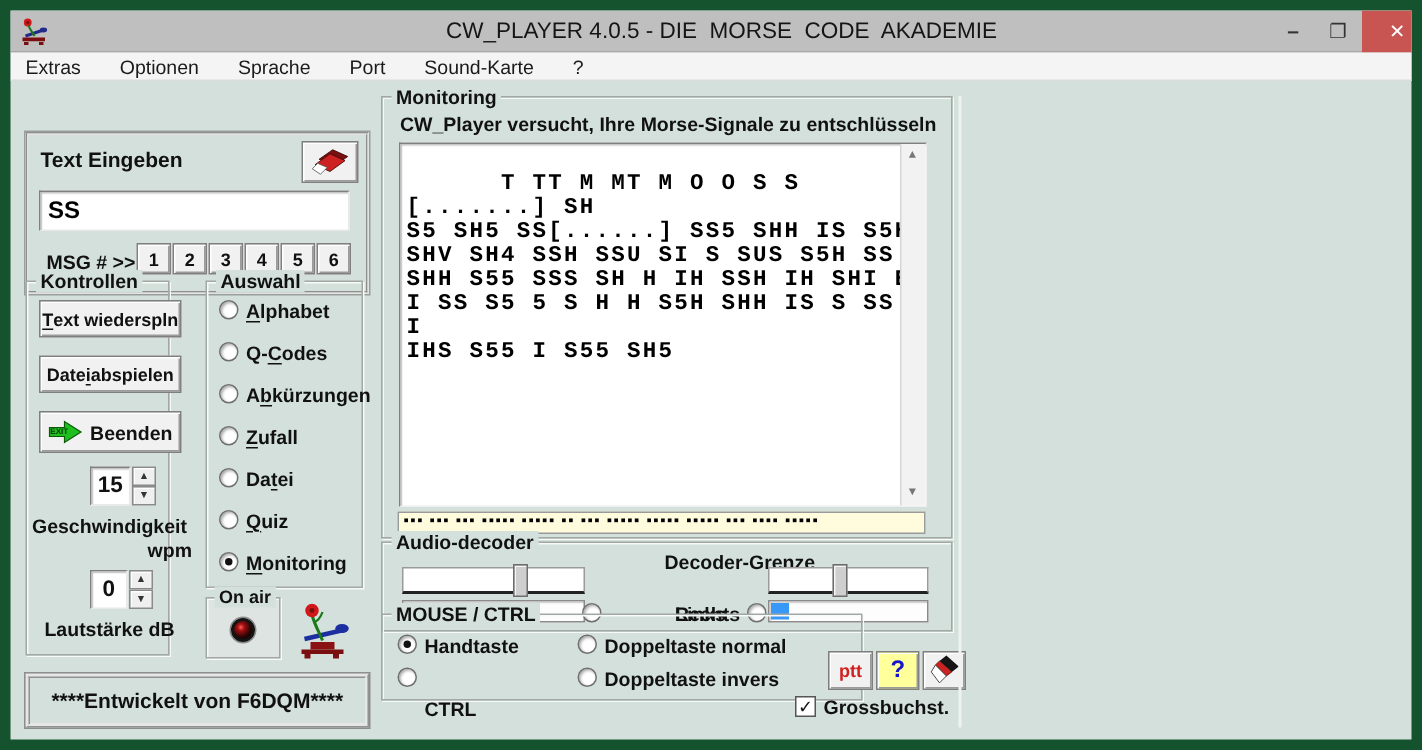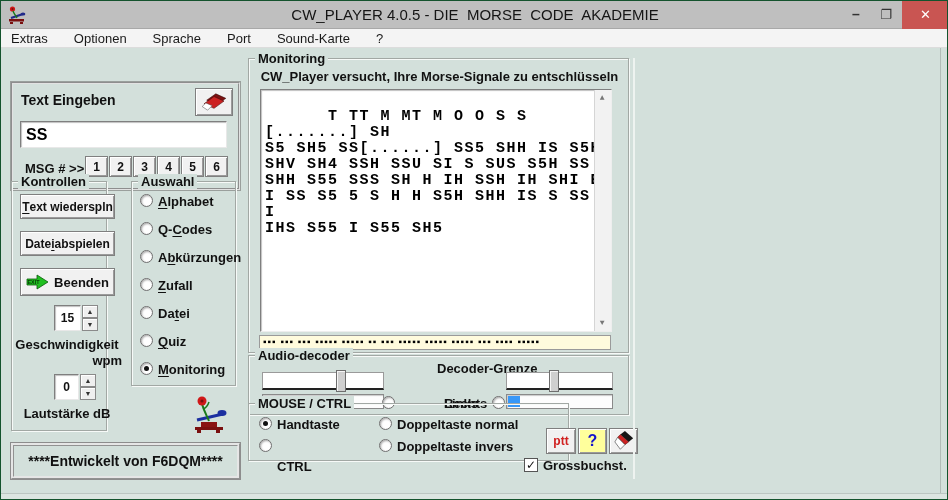--- a/index.html
+++ b/index.html
@@ -1,18 +1,18 @@
 <!DOCTYPE html>
 <html><head>
 <meta charset="utf-8">
 <style>
   * { box-sizing: border-box; margin: 0; padding: 0; }
   html,body { width:948px; height:500px; }
   body { font-family: "Liberation Sans", "DejaVu Sans", sans-serif; cursor: default; }
-  #win { position:relative; width:948px; height:500px; background:#d3e0db; border:1px solid #14532d; overflow:hidden; }
+  #win { position:relative; width:948px; height:500px; background:#d3e0db; border:7px solid #14532d; overflow:hidden; }
 
   
   .titlebar { position:absolute; left:0; top:0; width:948px; height:28px; background:#bfbfbf; border-bottom:1px solid #a8a8a8; }
   .titlebar .title { position:absolute; left:0; top:0; width:100%; height:28px; line-height:28px; text-align:center;
                      font-size:15px; color:#151515; white-space:pre; pointer-events:none; }
   .appicon { position:absolute; left:6px; top:4px; width:20px; height:20px; }
   .wbtn { position:absolute; top:0; height:28px; text-align:center; line-height:27px; font-size:14px; color:#333; }
   .wbtn.min { left:841px; width:28px; font-weight:bold; }
   .wbtn.max { left:871px; width:28px; font-size:13px; }
   .wbtn.close { left:901px; width:47px; background:#c95552; color:#fff; font-size:13px; font-weight:bold; }
@@ -31,21 +31,21 @@
          font-size:13px; font-weight:bold; color:#111; }
   .sunken { background:#fff; border:1px solid #7f7f7f; border-bottom-color:#e8e8e8; border-right-color:#e8e8e8;
             box-shadow:inset 1px 1px 1px rgba(0,0,0,.25); }
   .radio { position:absolute; width:13px; height:13px; border-radius:50%; background:#fff; border:1px solid #6f6f6f;
            box-shadow:inset 1px 1px 2px #aaa; }
   .radio.on::after { content:""; display:block; width:5px; height:5px; border-radius:50%; background:#111; margin:3px 0 0 3px; }
   .cb { position:absolute; width:14px; height:14px; background:#fff; border:1px solid #555; font-size:12px; font-weight:bold;
         line-height:12px; text-align:center; color:#111; }
   .cb span { visibility:hidden; }
   .cb.on span { visibility:visible; }
-  .spinval { position:absolute; text-align:center; font-size:12px; font-weight:bold; line-height:24px; color:#111; }
+  .spinval { position:absolute; text-align:center; font-size:15px; font-weight:bold; line-height:24px; color:#111; }
   .updown { position:absolute; width:16px; }
   .updown .u { width:16px; height:13px; background:#efefef; border:1px solid #8a8a8a; box-shadow:inset 1px 1px 0 #fff;
                font-size:7px; color:#333; text-align:center; line-height:11px; }
   .track { position:absolute; height:18px; background:#fff; border:1px solid #9a9a9a; border-bottom:2px solid #222; }
   .thumb { position:absolute; top:-3px; width:10px; height:22px; background:#cfcfcf; border:1px solid #6e6e6e;
            box-shadow:inset 1px 1px 0 #f5f5f5; transform:translateX(-50%); }
   .meter { position:absolute; height:15px; background:#fdfdfd; border:1px solid #8a8a8a; box-shadow:inset 1px 1px 1px rgba(0,0,0,.2); }
   .meter .fill { position:absolute; left:1px; top:1px; bottom:1px; background:#3898f8; }
 
   
@@ -155,20 +155,26 @@
     <div class="radio" style="left:8px; top:96px;"></div>
     <div class="lbl" style="left:26px; top:96px;"><u>Z</u>ufall</div>
     <div class="radio" style="left:8px; top:124px;"></div>
     <div class="lbl" style="left:26px; top:124px;">Da<u>t</u>ei</div>
     <div class="radio" style="left:8px; top:152px;"></div>
     <div class="lbl" style="left:26px; top:152px;"><u>Q</u>uiz</div>
     <div class="radio on" style="left:8px; top:180px;"></div>
     <div class="lbl" style="left:26px; top:180px;"><u>M</u>onitoring</div>
   </div>
 
+  <div class="gbox" style="left:130px; top:391px; width:50px; height:41px; background:#dde4e1;">
+    <span class="cap" style="left:5px; font-size:12px; background:#d3e0db;">On air</span>
+    <div style="position:absolute; left:16px; top:13px; width:16px; height:16px; border-radius:50%;
+                background:radial-gradient(circle at 38% 35%, #ff5a5a 0%, #a01010 22%, #2a0505 60%, #000 100%);
+                border:2px solid #141414; box-shadow:0 0 0 1px #8a8a8a;"></div>
+  </div>
 
   <svg style="position:absolute; left:188px; top:392px;" width="40" height="42" viewBox="0 0 40 42">
     <rect x="6" y="34" width="28" height="3" fill="#7a0f0f"></rect>
     <rect x="8" y="37" width="4" height="3" fill="#7a0f0f"></rect>
       <rect x="27" y="37" width="4" height="3" fill="#7a0f0f"></rect>
     <rect x="12" y="29" width="16" height="5" fill="#8a1212"></rect>
     <line x1="8" y1="27" x2="34" y2="21" stroke="#1b2fa0" stroke-width="3"></line>
     <ellipse cx="33" cy="20" rx="4.5" ry="3" fill="#1b2fa0"></ellipse>
     <path d="M13 11 C 15 18, 18 23, 20 28" stroke="#1a7a1a" stroke-width="2" fill="none"></path>
     <path d="M14 16 C 17 15, 19 12, 20 9" stroke="#1a7a1a" stroke-width="1.5" fill="none"></path>

